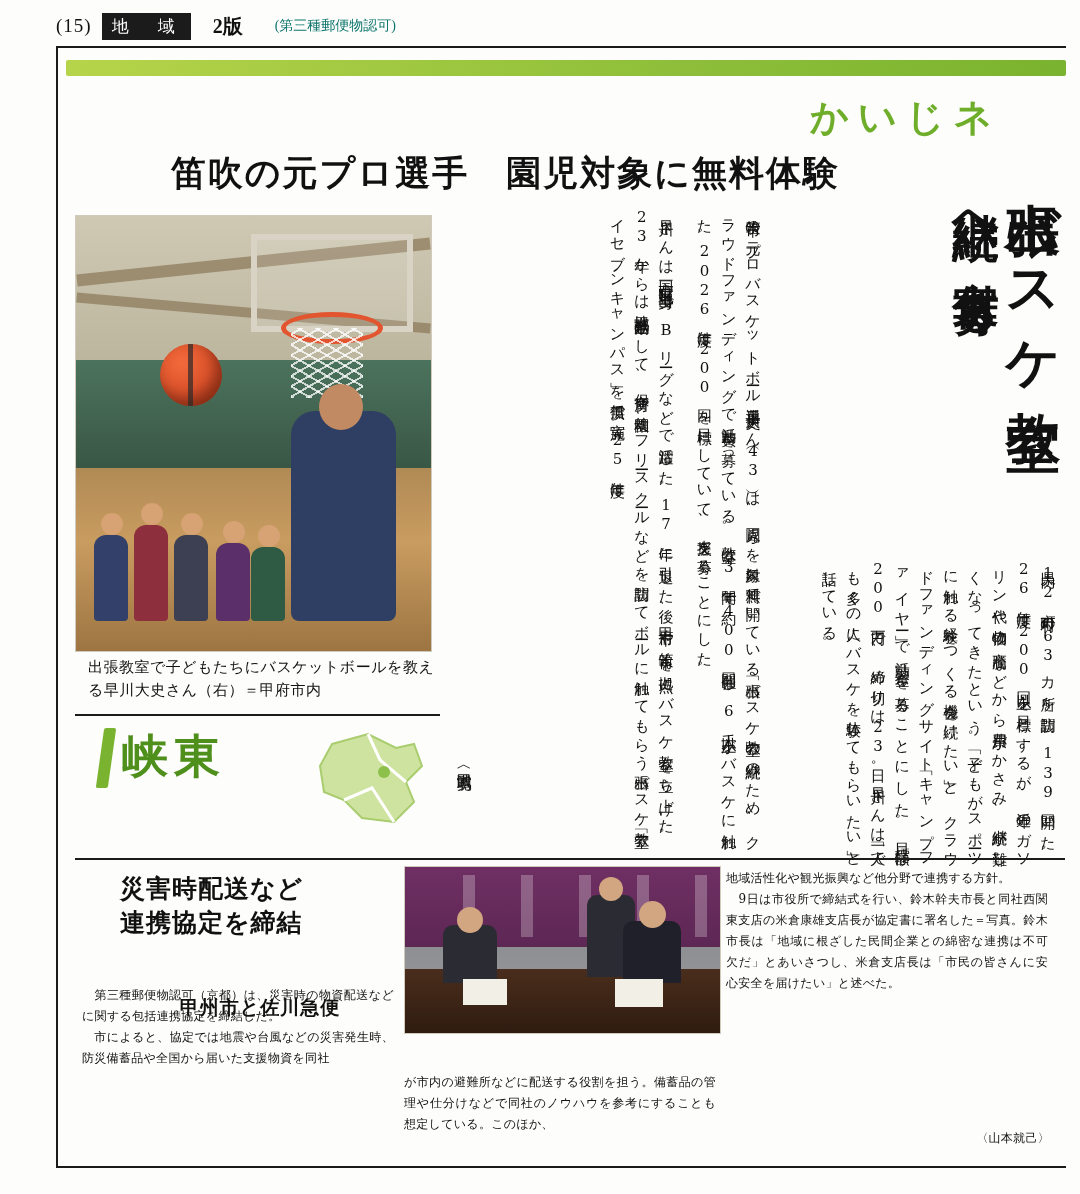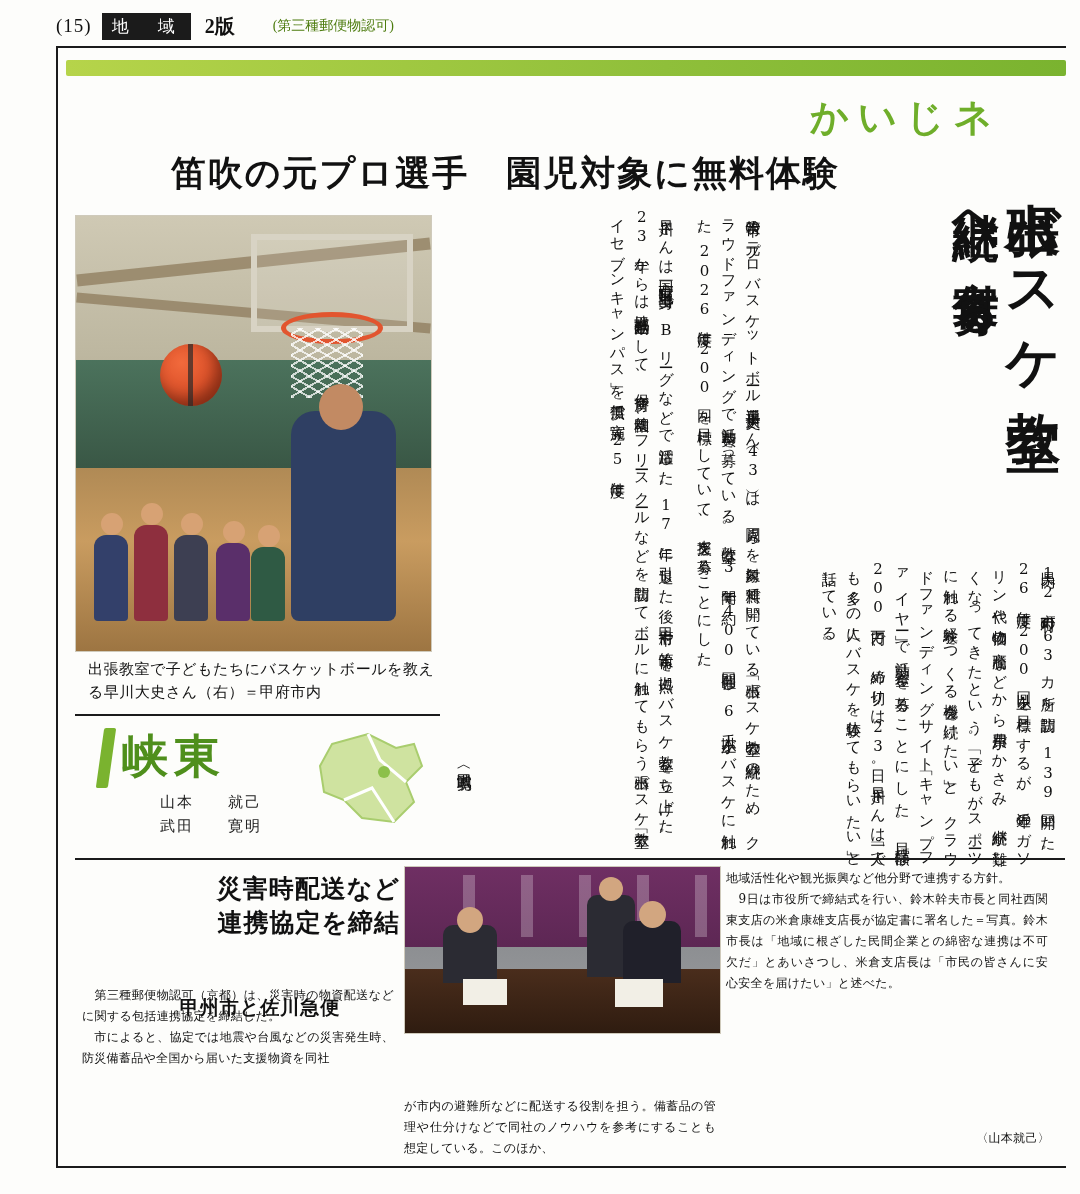--- a/index.html
+++ b/index.html
@@ -19,22 +19,22 @@
   .masthead{
     position:absolute;left:56px;top:8px;width:1000px;height:36px;
     display:flex;align-items:center;gap:10px;
     font-size:19px;
   }
   .pagenum{font-size:19px;letter-spacing:1px;}
   .section-box{
     background:#1b1b1b;color:#fff;padding:2px 10px;font-size:17px;letter-spacing:6px;
     font-family:"DejaVu Sans", sans-serif;
   }
-  .edition{font-size:20px;font-weight:bold;margin-left:4px;}
-  .postal{font-size:14px;margin-left:28px;color:#4d7c0f;}
+  .edition{font-size:20px;font-weight:bold;margin-left:12px;}
+  .postal{font-size:14px;margin-left:22px;color:#0f766e;}
   .paper-logo{
     position:absolute;right:10px;top:2px;
     font-size:30px;letter-spacing:18px;color:#2a2a2a;
     font-family:"DejaVu Serif", serif;
   }
   .rule-top{
     position:absolute;left:56px;top:46px;width:1010px;height:2px;background:#1b1b1b;
   }
   .rule-left{
     position:absolute;left:56px;top:46px;width:2px;height:1120px;background:#1b1b1b;
@@ -101,21 +101,21 @@
      box-shadow:inset -6px -8px 14px rgba(0,0,0,.35);}
   .ball:after{content:"";position:absolute;left:28px;top:0;width:5px;height:62px;background:#2a2a2a;opacity:.7;}
   .coach{position:absolute;left:215px;top:195px;width:105px;height:210px;background:#2f3f63;border-radius:24px 24px 8px 8px;}
   .coach-head{position:absolute;left:243px;top:168px;width:44px;height:46px;border-radius:50%;background:#c28a63;}
   .kid{position:absolute;bottom:30px;width:34px;height:86px;border-radius:12px 12px 4px 4px;}
   .kid:before{content:"";position:absolute;left:7px;top:-22px;width:22px;height:22px;border-radius:50%;background:#d7a274;}
   .kid:after{content:"";position:absolute;left:2px;top:-30px;width:32px;height:14px;border-radius:9px 9px 2px 2px;}
   .caption{
     position:absolute;left:88px;top:658px;width:350px;
     font-size:15px;line-height:1.5;letter-spacing:.5px;
-    font-family:Liberation Serif, serif;
+    font-family:Liberation Mono, monospace;
   }
   
   .kyoto-rule{position:absolute;left:75px;top:714px;width:365px;height:2px;background:#1b1b1b;}
   .kyoto{
     position:absolute;left:100px;top:726px;display:flex;align-items:flex-end;gap:10px;
   }
   .kyoto-bar{width:12px;height:60px;background:#7ab32f;border-radius:2px;transform:skewX(-8deg);}
   .kyoto-text{font-size:46px;font-weight:bold;color:#4f8f1c;letter-spacing:6px;font-family:"DejaVu Serif", serif;}
   .byline{
     position:absolute;left:160px;top:790px;font-size:15px;line-height:1.6;letter-spacing:2px;
@@ -126,35 +126,35 @@
     position:absolute;left:310px;top:726px;width:120px;height:105px;
   }
   
   #mcol{position:absolute;left:440px;top:208px;width:325px;height:640px;
         display:flex;flex-direction:row-reverse;gap:14px;}
   #mcol .vcol{height:635px;}
   
   .rule-mid{position:absolute;left:75px;top:858px;width:990px;height:2px;background:#1b1b1b;}
   
   .b-head{
-    position:absolute;left:120px;top:872px;width:280px;text-align:right;
+    position:absolute;left:120px;top:872px;width:280px;text-align:left;
     font-size:25px;font-weight:bold;line-height:1.35;letter-spacing:1px;
     font-family:"DejaVu Serif", serif;
   }
   .b-sub{
     position:absolute;left:120px;top:995px;width:280px;text-align:center;
     font-size:19px;font-weight:bold;letter-spacing:1px;
     font-family:"DejaVu Serif", serif;
   }
   .b-col{
     position:absolute;font-size:12px;line-height:1.75;letter-spacing:.3px;
     font-family:"DejaVu Serif", serif;text-align:justify;
   }
   #bcol1{left:82px;top:985px;width:312px;}
-  #bcol2{left:404px;top:1096px;width:312px;}
+  #bcol2{left:404px;top:1072px;width:312px;}
   #bcol3{left:726px;top:868px;width:322px;}
   .b-photo{
     position:absolute;left:404px;top:866px;width:315px;height:166px;
     background:#8e8f91;overflow:hidden;border:1px solid #cfcabb;
   }
   .bp-back{position:absolute;inset:0;background:linear-gradient(180deg,#6f2f63 0%,#5d2754 48%,#8d8f92 48%,#9a9ca0 100%);}
   .bp-logo{position:absolute;left:12px;top:8px;width:290px;height:62px;
      background:repeating-linear-gradient(90deg,transparent 0 46px,rgba(255,255,255,.25) 46px 58px);}
   .bp-table{position:absolute;left:0;bottom:0;width:100%;height:64px;background:linear-gradient(180deg,#4a2d1c,#2f1c10);}
   .bp-person{position:absolute;border-radius:10px 10px 0 0;background:#2b2b33;}
@@ -214,24 +214,20 @@
     <div class="vcol" data-interactable="false">早川さんは同市一宮町地区出身で、Bリーグなどで活躍した。17年に引退した後、甲府市や笛吹市を拠点にバスケ教室を立ち上げた。23年からは地域貢献活動として、保育所や幼稚園、フリースクールなどを訪問してボールに触れてもらう出張バスケ教室「アイセブンキャンパス」を無償で実施。25年度は</div>
   </div>
   <div class="vcol" id="rcol-a" style="right:20px;top:560px;height:300px;" data-interactable="false">県内12市町村の63カ所を訪問し、139回開いた。26年度は200回以上を目標とするが、近年のガソリン代や物価の高騰などから費用がかさみ、継続が難しくなってきたという。「子どもがスポーツに触れる経験をつくる機会を続けたい」と、クラウドファンディングサイト「キャンプファイヤー」で活動資金を募ることにした。目標額は200万円で、締め切りは23日。早川さんは「一人でも多くの人にバスケを体験してもらいたい」と話している。</div>
   <div class="vcol" style="position:absolute;left:452px;top:760px;height:88px;font-size:15px;" data-interactable="false">〈武田寛明〉</div>
 
   <div class="kyoto-rule" data-interactable="false"></div>
   <div class="kyoto" data-interactable="false">
     <div class="kyoto-bar" data-interactable="false"></div>
     <div class="kyoto-text" data-interactable="false">峡東</div>
   </div>
-  <div class="byline" data-interactable="false">
-    <span data-interactable="false">山本</span><span data-interactable="false">就己</span><br>
-    <span data-interactable="false">武田</span><span data-interactable="false">寛明</span>
-  </div>
   <svg class="map-shape" viewBox="0 0 120 105" data-interactable="false">
     <path d="M22 18 L58 8 L86 22 L104 18 L112 40 L96 56 L104 76 L84 96 L52 92 L34 74 L14 66 L10 40 Z" fill="#cfe3a0" stroke="#a9cd6e" stroke-width="2"></path>
     <path d="M58 8 L70 34 L96 56" fill="none" stroke="#ffffff" stroke-width="3"></path>
     <path d="M34 74 L62 62 L84 96" fill="none" stroke="#ffffff" stroke-width="3"></path>
     <circle cx="74" cy="46" r="6" fill="#8cc04a"></circle>
   </svg>
 
   <div class="rule-mid" data-interactable="false"></div>
 
   <div class="b-head" data-interactable="false" style="white-space:pre-line;">災害時配送など

